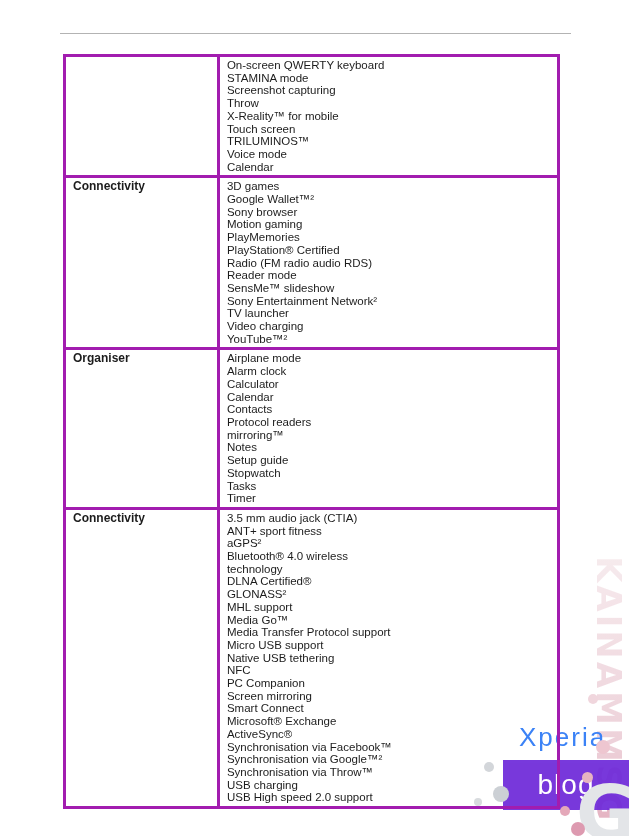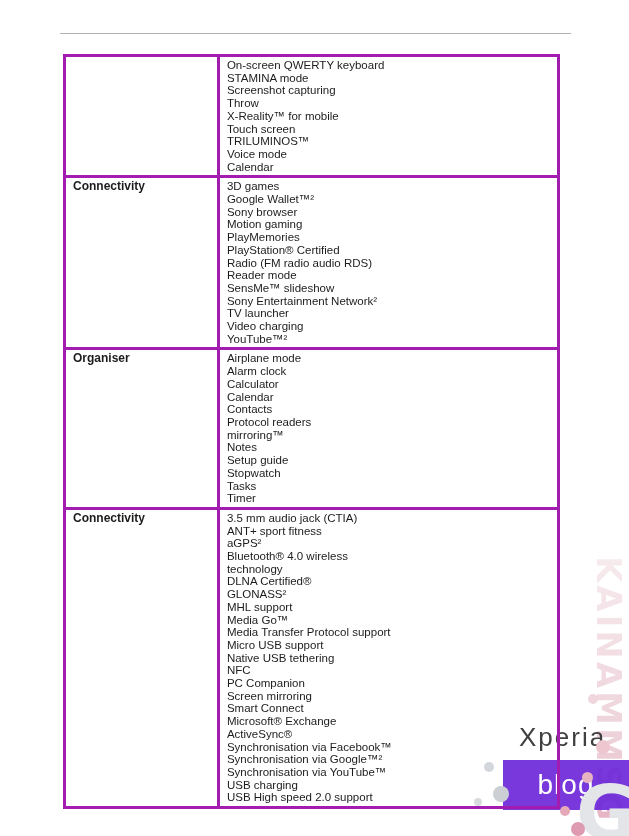--- a/index.html
+++ b/index.html
@@ -51,21 +51,21 @@
     background-clip: text;
     color: transparent;
     opacity: 0.9;
   }
 
   .wm-xperia {
     position: absolute;
     left: 519px;
     top: 722px;
     font-size: 26px;
-    color: #404040;
+    color: #3b82f6;
     letter-spacing: 2px;
   }
 
   .wm-blog-box {
     position: absolute;
     left: 503px;
     top: 760px;
     width: 126px;
     height: 50px;
     background: #6d28d9;
@@ -222,21 +222,21 @@
             <div class="feature-item">Micro USB support</div>
             <div class="feature-item">Native USB tethering</div>
             <div class="feature-item">NFC</div>
             <div class="feature-item">PC Companion</div>
             <div class="feature-item">Screen mirroring</div>
             <div class="feature-item">Smart Connect</div>
             <div class="feature-item">Microsoft® Exchange</div>
             <div class="feature-item">ActiveSync®</div>
             <div class="feature-item">Synchronisation via Facebook™</div>
             <div class="feature-item">Synchronisation via Google™²</div>
-            <div class="feature-item">Synchronisation via YouTube™</div>
+            <div class="feature-item">Synchronisation via Throw™</div>
             <div class="feature-item">USB charging</div>
             <div class="feature-item">USB High speed 2.0 support</div>
           </td>
         </tr>
       </tbody>
   </table>
 
 </div>
 
 </body></html>

